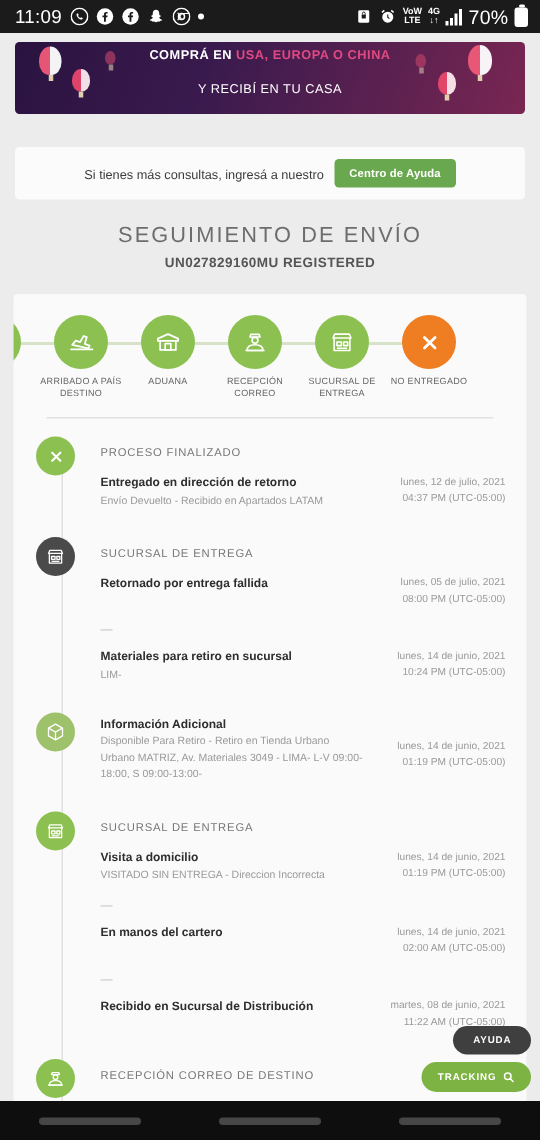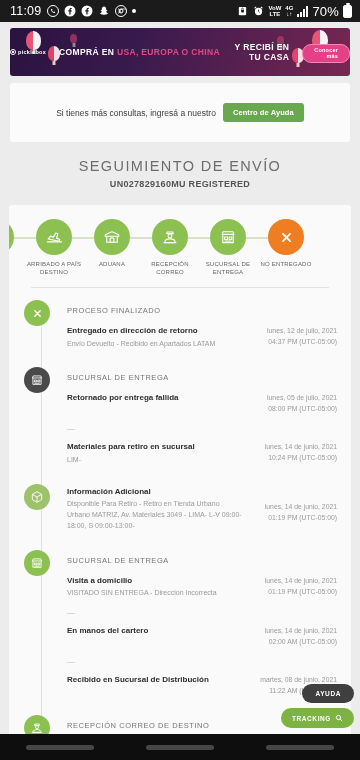--- a/index.html
+++ b/index.html
@@ -54,37 +54,37 @@
        background:linear-gradient(90deg,#f05a7a 50%,#fff 50%); }
   .b2{ width:12px;height:15px; left:38px; top:18px;
        background:linear-gradient(90deg,#e8476b 50%,#fde9ef 50%); }
   .b3{ width:16px;height:20px; right:22px; top:2px;
        background:linear-gradient(90deg,#f05a7a 50%,#fff 50%); }
   .b4{ width:12px;height:15px; right:46px; top:20px;
        background:linear-gradient(90deg,#e8476b 50%,#fde9ef 50%); }
   .b5{ width:7px;height:9px; left:60px; top:6px; background:#d94a6e; opacity:.55;}
   .b6{ width:7px;height:9px; right:66px; top:8px; background:#d94a6e; opacity:.5;}
   .banner-inner{ position:relative; z-index:2; height:100%;
-     display:flex; flex-direction:row; align-items:center; justify-content:center; gap:13px;text-align:right; }
+     display:flex; flex-direction:column; align-items:center; justify-content:center; gap:13px; }
   .brand{ display:flex; align-items:center; gap:2px; color:#fff; font-size:5.5px; font-weight:bold; letter-spacing:.3px; }
   .brand .bmark{ width:6px;height:6px;border-radius:50%;border:1px solid #fff;display:inline-block;position:relative; }
   .brand .bmark::after{content:"";position:absolute;inset:1.4px;border-radius:50%;background:#fff;}
   .ban-l1{ font-size:8.5px; font-weight:bold; letter-spacing:.35px; color:#fff; white-space:nowrap; }
   .ban-l1 em{ font-style:normal; color:#e04a82; }
-  .ban-l2{ font-size:8.5px; font-weight:bold; letter-spacing:.35px; color:#fff; }
+  .ban-l2{ font-size:8.5px; font-weight:normal; letter-spacing:.35px; color:#fff; }
   .ban-cta{
     margin-top:2px; background:#e53f87; color:#fff; font-size:5.5px; font-weight:bold;
     border-radius:9px; padding:2.5px 11px; border:1px solid #f08ab5; letter-spacing:.2px;
   }
 
   
   .help-strip{
-    margin:7px 10px 0; background:#fbfbfb; border-radius:3px;
+    margin:22px 10px 0; background:#fbfbfb; border-radius:3px;
     display:flex; align-items:center; justify-content:center; gap:7px;
-    padding:20px 6px; font-size:8.5px; color:#3c3c3c;
+    padding:8px 6px; font-size:8.5px; color:#3c3c3c;
   }
   .help-btn{
     background:#6aa84f; color:#fff; font-size:7.5px; font-weight:bold;
     padding:5px 10px; border-radius:3px; letter-spacing:.1px;
   }
 
   
   .title-zone{ text-align:center; padding:16px 20px 4px; }
   .title{ font-size:14.5px; color:#6d6d6d; letter-spacing:1.4px; font-weight:400; }
   .subtitle{ font-size:9px; color:#555; font-weight:bold; letter-spacing:.3px; margin-top:5px; }

